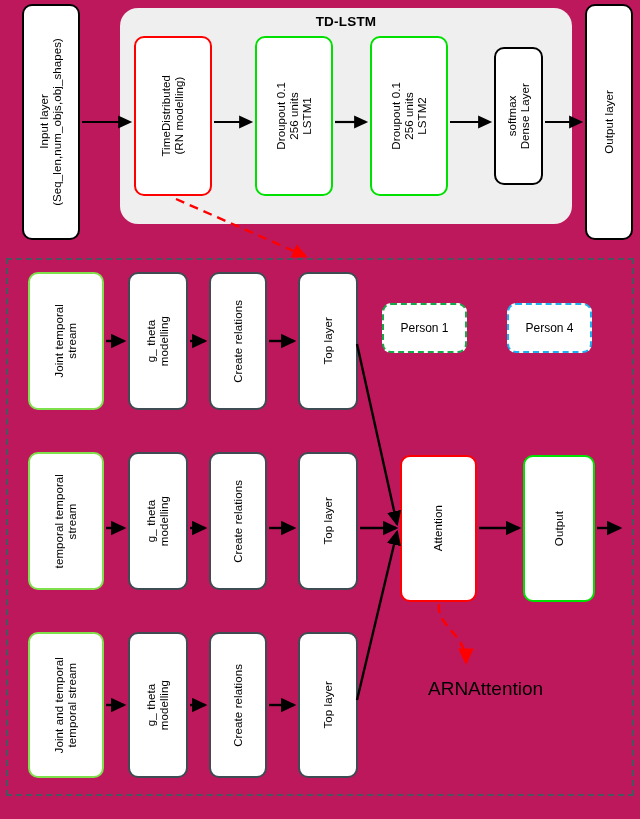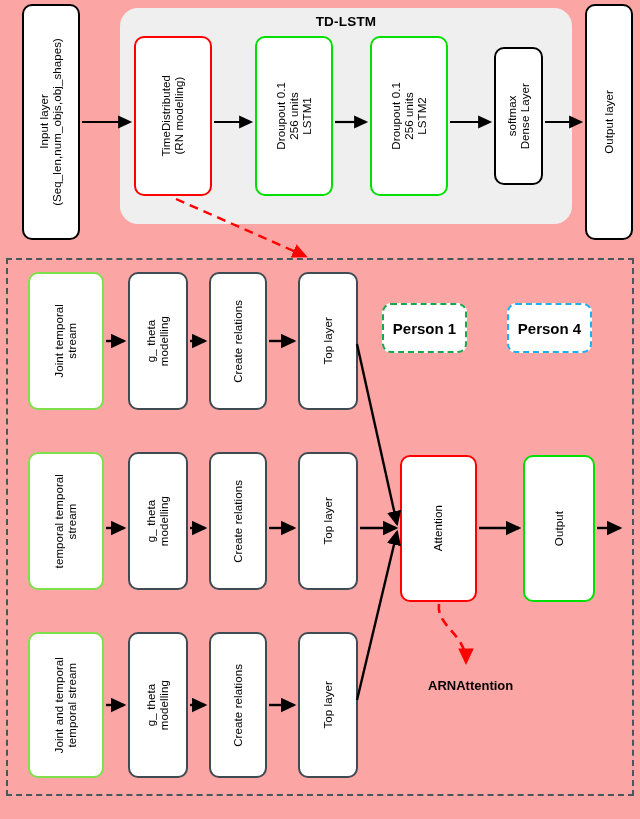--- a/index.html
+++ b/index.html
@@ -1,17 +1,17 @@
 <!DOCTYPE html>
 <html><head>
 <meta charset="utf-8">
 <style>
   html,body{margin:0;padding:0;background:#ffffff;}
   body{width:640px;height:819px;font-family:"Liberation Sans",sans-serif;color:#000;}
-  #canvas{position:relative;width:640px;height:819px;overflow:hidden;background:#fca5a5;}
+  #canvas{position:relative;width:640px;height:819px;overflow:hidden;background:#be185d;}
 
   
   .node{
     position:absolute;
     box-sizing:border-box;
     background:#ffffff;
     border:2.2px solid #000;
     border-radius:10px;
     display:flex;
     align-items:center;
@@ -61,30 +61,30 @@
 
   
   .legend-box{
     position:absolute;
     box-sizing:border-box;
     border-width:2.6px;
     border-style:dashed;
     border-radius:9px;
     background:#fff;
     display:flex;align-items:center;justify-content:center;
-    font-size:15px;font-weight:bold;text-align:right;
+    font-size:12px;font-weight:normal;text-align:right;
   }
   .legend-green{border-color:#17a84a;}
   .legend-blue{border-color:#1cb0f0;}
 
   
   .flabel{
     position:absolute;
-    font-size:13px;
-    font-weight:bold;
+    font-size:19px;
+    font-weight:normal;
     white-space:nowrap;
   }
 
   svg.overlay{position:absolute;left:0;top:0;width:640px;height:819px;pointer-events:none;}
 </style>
 </head>
 <body>
 
 <div id="canvas">
 

